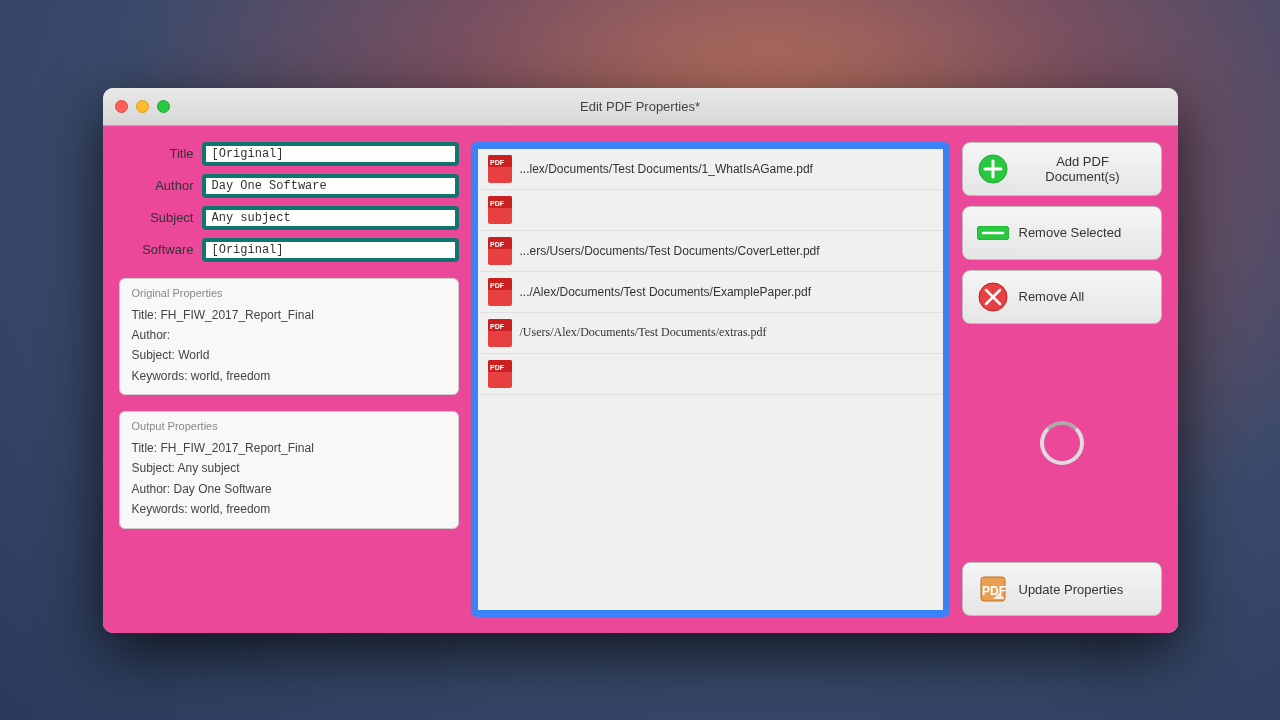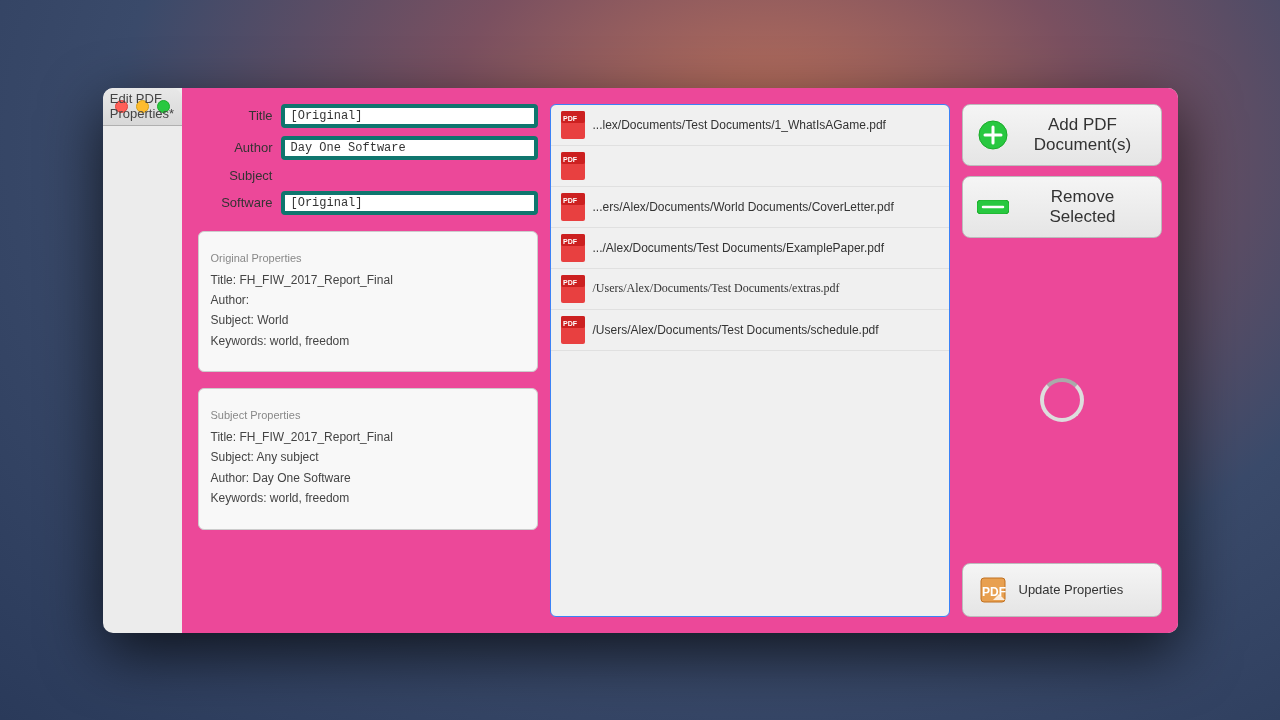--- a/index.html
+++ b/index.html
@@ -14,20 +14,21 @@
       justify-content: center;
       background-image: radial-gradient(ellipse at 60% 20%, #c0735a 0%, #7a5060 30%, #3a4a6a 60%, #2a3a5a 100%);
     }
     .window {
       width: 1075px;
       height: 545px;
       background: #ececec;
       border-radius: 10px;
       box-shadow: 0 20px 60px rgba(0,0,0,0.7);
       display: flex;
+      flex-direction: column;
       overflow: hidden;
     }
     .titlebar {
       height: 38px;
       background: linear-gradient(180deg, #e8e8e8 0%, #d8d8d8 100%);
       border-bottom: 1px solid #b0b0b0;
       display: flex;
       align-items: center;
       padding: 0 12px;
       position: relative;
@@ -93,39 +94,39 @@
       background: white;
       color: #333;
       outline: none;
       font-family: Liberation Mono, monospace;
     }
     .properties-section {
       margin-top: 8px;
       border: 1px solid #ccc;
       border-radius: 6px;
       background: #f8f8f8;
-      padding: 20px 12px;
+      padding: 8px 12px;
     }
     .properties-title {
       font-size: 11px;
       color: #888;
       font-weight: 500;
       margin-bottom: 6px;
     }
     .properties-line {
       font-size: 12px;
       color: #444;
       line-height: 1.7;
     }
     
     .middle-panel {
       flex: 1;
       display: flex;
       flex-direction: column;
-      border: 1px solid #3b82f6;
+      border: 7px solid #3b82f6;
       border-radius: 6px;
       background: #f0f0f0;
       overflow: hidden;
     }
     .file-list {
       flex: 1;
       overflow-y: auto;
     }
     .file-item {
       display: flex;
@@ -161,21 +162,21 @@
     }
     .action-button {
       display: flex;
       align-items: center;
       gap: 10px;
       background: linear-gradient(180deg, #f5f5f5 0%, #e5e5e5 100%);
       border: 1px solid #bbb;
       border-radius: 8px;
       padding: 10px 14px;
       cursor: pointer;
-      font-size: 17px;
+      font-size: 13px;
       color: #333;
     }
     .btn-icon {
       width: 32px;
       height: 32px;
       flex-shrink: 0;
       display: flex;
       align-items: center;
       justify-content: center;
     }
@@ -222,36 +223,37 @@
       <div class="form-group">
         <span class="form-label">Title</span>
         <input class="form-input" type="text" value="[Original]" style="">
       </div>
       <div class="form-group">
         <span class="form-label">Author</span>
         <input class="form-input" type="text" value="Day One Software" style="">
       </div>
       <div class="form-group">
         <span class="form-label">Subject</span>
+        <input class="form-input" type="text" value="Any subject" style="">
       </div>
       <div class="form-group">
         <span class="form-label">Software</span>
         <input class="form-input" type="text" value="[Original]" style="">
       </div>
 
       <div class="properties-section">
         <div class="properties-title">Original Properties</div>
         <div class="properties-line">Title: FH_FIW_2017_Report_Final</div>
         <div class="properties-line">Author:</div>
         <div class="properties-line">Subject: World</div>
         <div class="properties-line">Keywords: world, freedom</div>
       </div>
 
       <div class="properties-section">
-        <div class="properties-title">Subject Properties</div>
+        <div class="properties-title">Output Properties</div>
         <div class="properties-line">Title: FH_FIW_2017_Report_Final</div>
         <div class="properties-line">Subject: Any subject</div>
         <div class="properties-line">Author: Day One Software</div>
         <div class="properties-line">Keywords: world, freedom</div>
       </div>
     </div>
 
     <div class="middle-panel">
       <div class="file-list" id="file-list">
           <div class="file-item">
@@ -274,21 +276,21 @@
       </div>
     </div>
           <div class="file-item">
       <div class="pdf-icon">
         <svg viewBox="0 0 24 28" width="24" height="28">
           <rect x="0" y="0" width="24" height="28" rx="2" fill="#e84040"></rect>
           <rect x="0" y="0" width="24" height="12" rx="2" fill="#cc2020"></rect>
           <text x="2" y="10" font-size="7" fill="white" font-weight="bold">PDF</text>
         </svg>
       </div>
-      <span style="font-size:12px;">...ers/Alex/Documents/World Documents/CoverLetter.pdf</span>
+      <span style="font-size:12px;">...ers/Users/Documents/Test Documents/CoverLetter.pdf</span>
     </div>
           <div class="file-item">
       <div class="pdf-icon">
         <svg viewBox="0 0 24 28" width="24" height="28">
           <rect x="0" y="0" width="24" height="28" rx="2" fill="#e84040"></rect>
           <rect x="0" y="0" width="24" height="12" rx="2" fill="#cc2020"></rect>
           <text x="2" y="10" font-size="7" fill="white" font-weight="bold">PDF</text>
         </svg>
       </div>
       <span style="font-size:12px;">.../Alex/Documents/Test Documents/ExamplePaper.pdf</span>
@@ -304,21 +306,20 @@
       <span style="font-size:12px;font-family:Liberation Serif, serif;">/Users/Alex/Documents/Test Documents/extras.pdf</span>
     </div>
           <div class="file-item">
       <div class="pdf-icon">
         <svg viewBox="0 0 24 28" width="24" height="28">
           <rect x="0" y="0" width="24" height="28" rx="2" fill="#e84040"></rect>
           <rect x="0" y="0" width="24" height="12" rx="2" fill="#cc2020"></rect>
           <text x="2" y="10" font-size="7" fill="white" font-weight="bold">PDF</text>
         </svg>
       </div>
-      <span style="font-size:12px;">/Users/Alex/Documents/Test Documents/schedule.pdf</span>
     </div>
         </div>
     </div>
 
     <div class="right-panel">
 
       <button class="action-button">
         <div class="btn-icon">
           <svg width="32" height="32" viewBox="0 0 32 32">
             <circle cx="16" cy="16" r="14" fill="#28c840" stroke="#1aab29" stroke-width="1"></circle>
@@ -332,20 +333,30 @@
       <button class="action-button">
         <div class="btn-icon">
           <svg width="32" height="14" viewBox="0 0 32 14">
             <rect x="0" y="0" width="32" height="14" rx="4" fill="#28c840" stroke="#1aab29" stroke-width="1"></rect>
             <line x1="6" y1="7" x2="26" y2="7" stroke="white" stroke-width="2.5" stroke-linecap="round"></line>
           </svg>
         </div>
         <span>Remove Selected</span>
       </button>
 
+      <button class="action-button">
+        <div class="btn-icon">
+          <svg width="32" height="32" viewBox="0 0 32 32">
+            <circle cx="16" cy="16" r="14" fill="#e84040" stroke="#c02020" stroke-width="1"></circle>
+            <line x1="9" y1="9" x2="23" y2="23" stroke="white" stroke-width="2.5" stroke-linecap="round"></line>
+            <line x1="23" y1="9" x2="9" y2="23" stroke="white" stroke-width="2.5" stroke-linecap="round"></line>
+          </svg>
+        </div>
+        <span>Remove All</span>
+      </button>
 
       <div class="spacer"></div>
       <div style="display:flex; justify-content:center; align-items:center; flex:1;">
         <div class="spinner-placeholder"></div>
       </div>
       <div class="spacer"></div>
 
       <button class="update-button">
         <div class="btn-icon">
           <svg width="32" height="32" viewBox="0 0 32 32">

